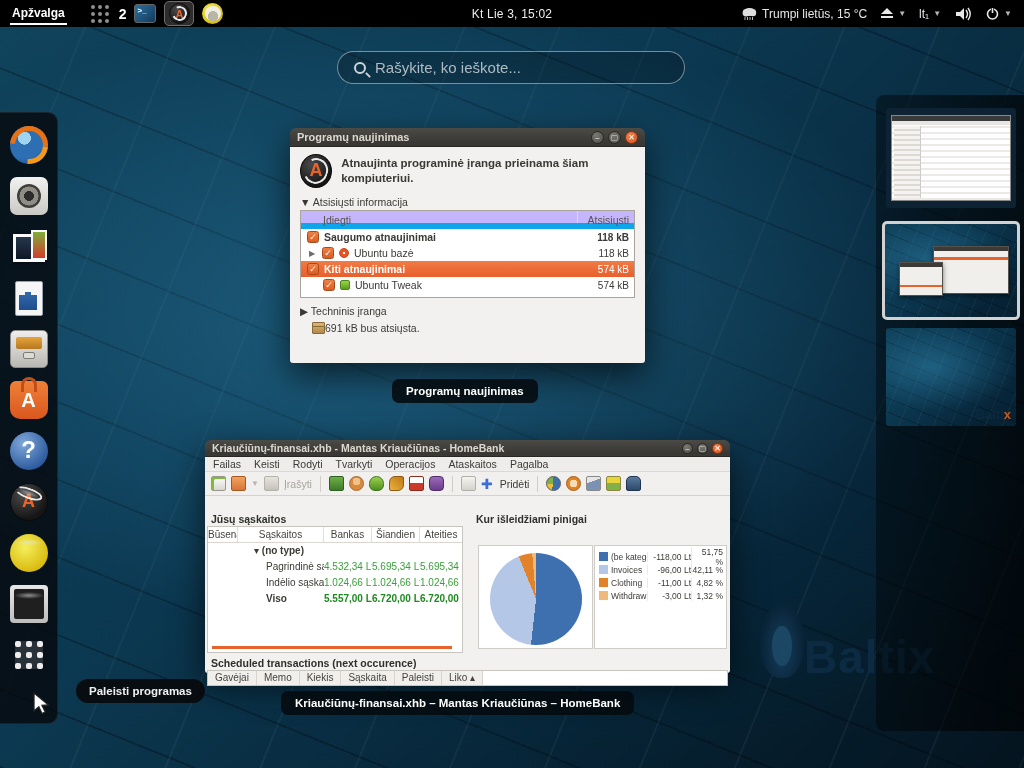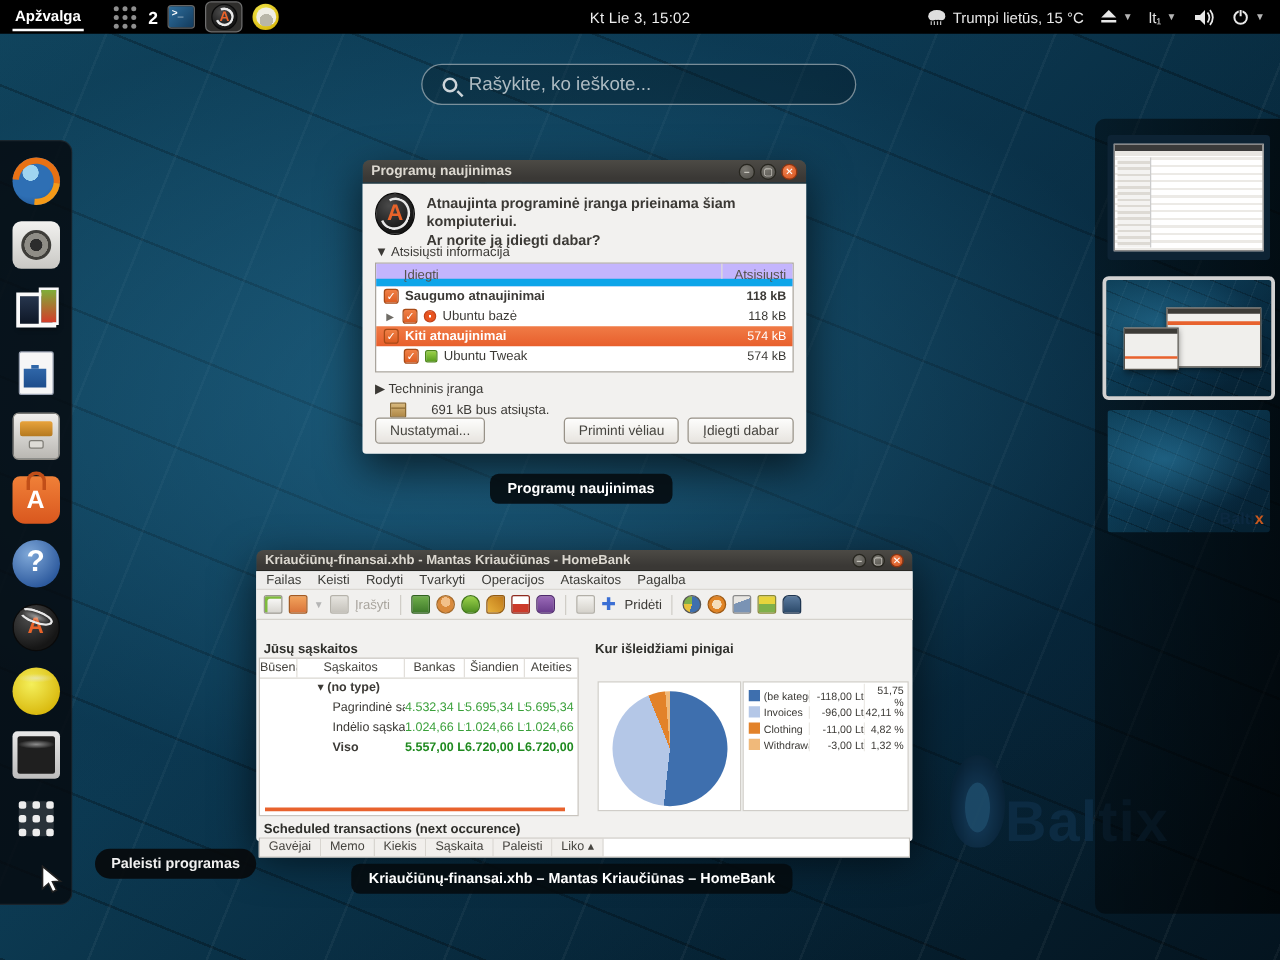--- a/index.html
+++ b/index.html
@@ -104,21 +104,21 @@
   .urow { display:flex; align-items:center; height:16px; }
   .urow .lbl { flex:1; display:flex; align-items:center; gap:5px; }
   .urow .sz { width:56px; text-align:right; padding-right:5px; font-size:10px; }
   .urow.sel { background:linear-gradient(#f07b46,#e85f2c); color:#fff; }
   .urow.b { font-weight:bold; }
   .chk { width:12px; height:12px; border-radius:2.5px; background:linear-gradient(#f08045,#dd5c22); border:1px solid #b2truncated; border:1px solid #a74a16; color:#fff; font-size:9px; line-height:10px; text-align:center; flex:0 0 auto; }
   .tri { width:10px; text-align:center; color:#6f6c66; font-size:8px; flex:0 0 auto; }
   .ub-ic { width:10px; height:10px; border-radius:50%; background:radial-gradient(circle at 50% 50%, #fff 0 18%, #e95420 20%); border:1px solid #c2431a; flex:0 0 auto; }
   .tw-ic { width:10px; height:10px; border-radius:2px; background:linear-gradient(#9bd24a,#5a9e1e); border:1px solid #4c8518; flex:0 0 auto; }
   #upd-exp2 { position:absolute; left:10px; top:158px; }
-  #upd-note { position:absolute; left:10px; top:175px; display:flex; align-items:center; gap:20px; font-size:10.5px; color:#3c3a36;padding-left:12px; }
+  #upd-note { position:absolute; left:10px; top:175px; display:flex; align-items:center; gap:0; font-size:10.5px; color:#3c3a36;padding-left:12px; }
   .pkg-ic { width:13px; height:12px; background:linear-gradient(#d8b87c,#b08948); border:1px solid #8a6a32; border-radius:1px; position:relative; }
   .pkg-ic:before { content:""; position:absolute; left:0; right:0; top:3px; height:1px; background:#8a6a32; }
   .btn { height:21px; padding:0 11px; border:1px solid #989288; border-radius:3.5px; background:linear-gradient(#fdfdfc,#e7e4df);
     font-size:11px; color:#46443f; display:inline-flex; align-items:center; cursor:pointer; box-shadow:0 1px 0 rgba(255,255,255,.6) inset; }
   #upd-btns { position:absolute; left:10px; right:10px; bottom:8px; display:flex; }
   #upd-btns .right { margin-left:auto; display:flex; gap:7px; }
 
   .ovl-caption { position:absolute; background:rgba(5,10,14,.88); color:#fff; font-size:11.5px; font-weight:bold;
     padding:6px 14px; border-radius:7px; z-index:35; white-space:nowrap; }
   #cap-upd { left:392px; top:379px; }
@@ -296,21 +296,20 @@
       <span class="wbtn">–</span>
       <span class="wbtn">▢</span>
       <span class="wbtn close">✕</span>
     </span>
   </div>
   <div class="wbody">
     <div id="upd-head">
       <div class="upd-ic"></div>
       <div class="upd-heading">
         <div>Atnaujinta programinė įranga prieinama šiam kompiuteriui.</div>
-        <div>Ar norite ją įdiegti dabar?</div>
       </div>
     </div>
     <div class="expander" id="upd-exp1">▼ Atsisiųsti informacija</div>
     <div id="upd-table">
       <div class="thead">
         <span class="c1">Įdiegti</span>
         <span class="c2">Atsisiųsti</span>
       </div>
       <div class="urow b">
         <span class="lbl" style="padding-left:6px;">
@@ -341,27 +340,20 @@
             <span class="tw-ic"></span>
             <span>Ubuntu Tweak</span>
           </span>
         <span class="sz">574 kB</span>
       </div>
     </div>
     <div class="expander" id="upd-exp2">▶ Techninis įranga</div>
     <div id="upd-note">
       <span class="pkg-ic"></span>
       <span>691 kB bus atsiųsta.</span>
-    </div>
-    <div id="upd-btns">
-      <span class="btn">Nustatymai...</span>
-      <span class="right">
-        <span class="btn">Priminti vėliau</span>
-        <span class="btn">Įdiegti dabar</span>
-      </span>
     </div>
   </div>
 </div>
 <div class="ovl-caption" id="cap-upd">Programų naujinimas</div>
 
 <div class="window" id="win-hb">
   <div class="titlebar">
     <span>Kriaučiūnų-finansai.xhb - Mantas Kriaučiūnas - HomeBank</span>
     <span class="wbtns">
       <span class="wbtn" style="width:11px;height:11px;line-height:9px;">–</span>

